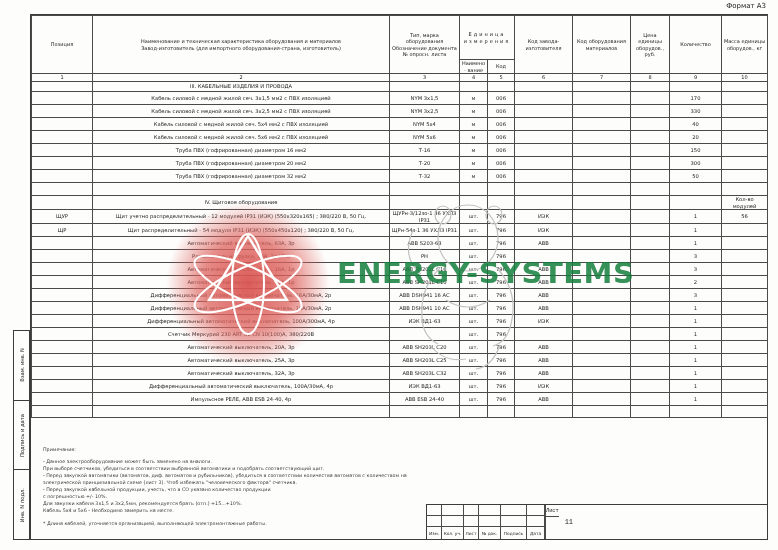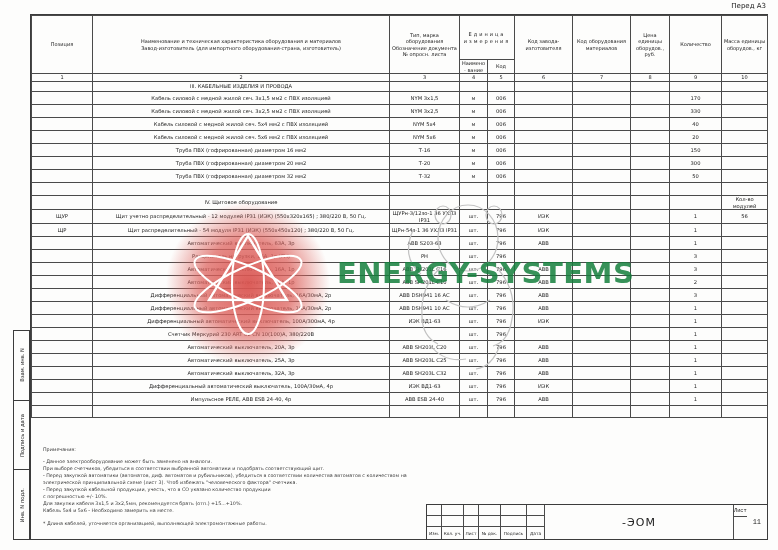--- a/index.html
+++ b/index.html
@@ -46,21 +46,21 @@
   .wm-brand{position:absolute;left:337px;top:256px;font-size:29px;font-weight:bold;color:#15803d;
             letter-spacing:0.5px;opacity:0.85;white-space:nowrap;}
   .wm-sub{position:absolute;left:352px;top:290px;font-size:12px;color:#9a9a9a;letter-spacing:5px;
           opacity:0.85;white-space:nowrap;}
 </style>
 </head>
 <body>
 
 <div class="sheet">
 
-  <div class="format-label">Перед А3</div>
+  <div class="format-label">Формат А3</div>
 
   <div class="side">
       <div class="side-box">
         <span>Взам. инв. N</span>
       </div>
       <div class="side-box">
         <span>Подпись и дата</span>
       </div>
       <div class="side-box">
         <span>Инв. N подл.</span>
@@ -459,21 +459,20 @@
           <div></div>
           <div></div>
           <div></div>
           <div class="lastrow">Изм.</div>
           <div class="lastrow">Кол. уч.</div>
           <div class="lastrow">Лист</div>
           <div class="lastrow">№ док.</div>
           <div class="lastrow">Подпись</div>
           <div class="lastrow">Дата</div>
         </div>
-      <div class="tb-doccode">-ЭОМ</div>
       <div class="tb-sheetbox">
         <div class="tb-sheet-label">Лист</div>
         <div class="tb-sheet-num">11</div>
       </div>
     </div>
   </div>
 
   <div class="wm">
     <svg width="778" height="550">
       <defs>

